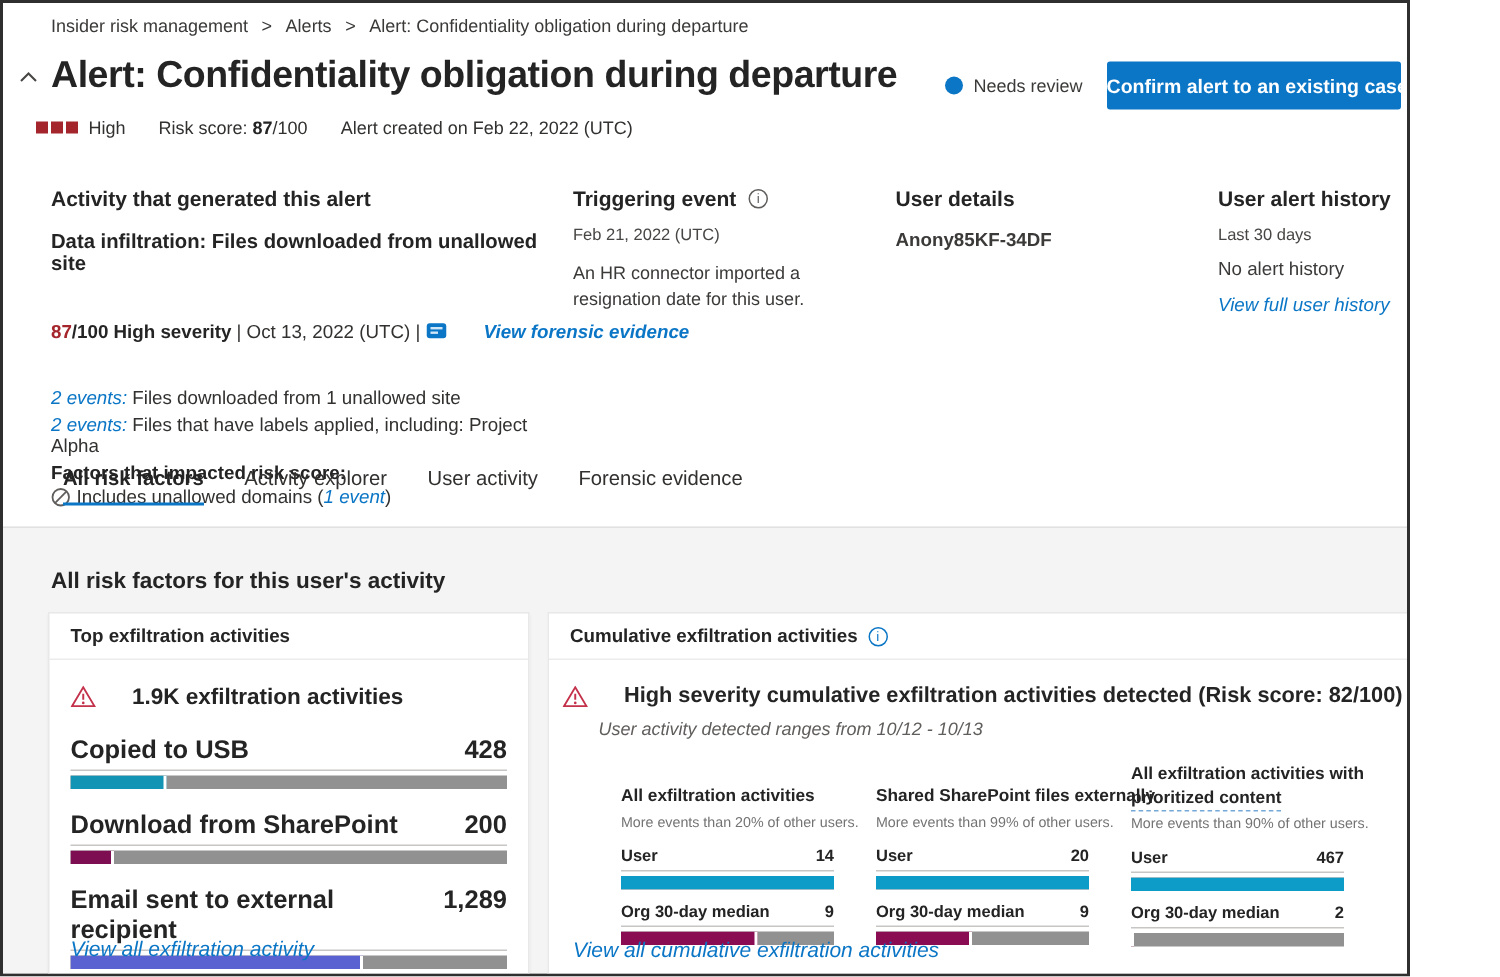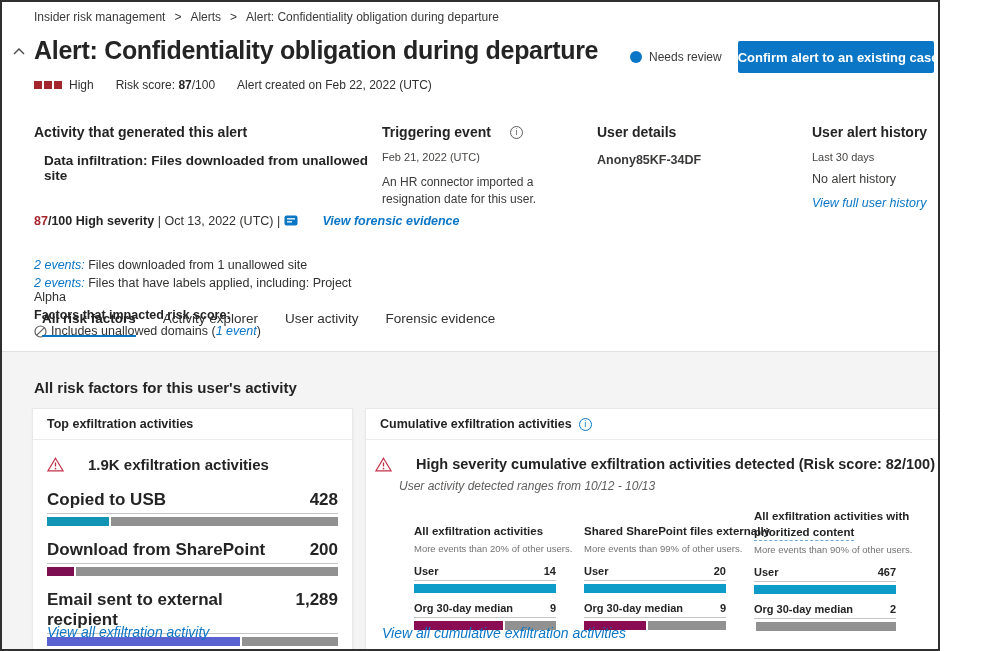--- a/index.html
+++ b/index.html
@@ -20,41 +20,41 @@
   .collapse { position:absolute; left:9px; top:42px; width:16px; height:16px; color:#484644; cursor:pointer; }
   .page-title { position:absolute; left:32px; top:34px; font-size:25px; font-weight:700; color:#242424; letter-spacing:-0.3px; }
   .actions { position:absolute; left:628px; top:39px; display:flex; align-items:center; height:32px; }
   .review-dot { width:12px; height:12px; border-radius:50%; background:#0b76c6; margin-right:7px; }
   .review-lbl { font-size:12px; color:#3b3a39; margin-right:16px; white-space:nowrap; }
   .btn { height:32px; border:none; font-family:inherit; font-size:13px; font-weight:600; cursor:pointer; border-radius:2px; white-space:nowrap; }
   .btn-primary { background:#0b76c6; color:#fff; width:196px; margin-right:10px; }
   .btn-default { background:#efeeed; color:#252423; width:118px; }
 
   
-  .meta { position:absolute; left:32px; top:76px; display:flex; align-items:center; font-size:12px; color:#323130; }
+  .meta { position:absolute; left:22px; top:76px; display:flex; align-items:center; font-size:12px; color:#323130; }
   .sev-squares { display:flex; gap:2px; margin-right:7px; }
   .sev-squares i { width:8px; height:8px; background:#a4262c; display:block; }
   .meta .gap { width:22px; }
 
   
   .info-row { position:absolute; left:32px; top:122px; display:flex; }
   .col-h { font-size:14px; font-weight:700; color:#242424; }
   .icol1 { width:348px; }
   .icol2 { width:215px; }
   .icol3 { width:215px; }
   .icol4 { width:185px; }
-  .alert-name { font-size:13.5px; font-weight:700; margin-top:13px; color:#242424;margin-left:10px; }
+  .alert-name { font-size:13.5px; font-weight:700; margin-top:13px; color:#242424; }
   .score-line { font-size:12.5px; margin-top:4px; display:flex; align-items:center; flex-wrap:nowrap; white-space:pre; }
   .score-red { color:#a4262c; font-weight:700; }
   .score-bold { font-weight:700; color:#242424; }
   .evt-line { font-size:12.5px; margin-top:4px; }
   .factors-h { font-size:12.5px; font-weight:700; margin-top:4px; color:#242424; }
   .factor-line { font-size:12.5px; margin-top:2px; display:flex; align-items:center; gap:4px; }
   .view-all { display:inline-block; margin-top:18px; font-size:13px; }
-  .h-with-icon { display:flex; align-items:center; gap:19px; }
+  .h-with-icon { display:flex; align-items:center; gap:8px; }
   .small-date { font-size:11px; color:#484644; margin-top:11px; }
   .desc { font-size:12px; margin-top:11px; line-height:1.45; width:205px; color:#3b3a39; }
   .uname { font-size:12.5px; font-weight:600; margin-top:13px; color:#3b3a39; }
   .hist-status { font-size:12.5px; margin-top:9px; color:#3b3a39; }
   .hist-link { display:inline-block; margin-top:10px; font-size:12.5px; }
 
   .info-ic { width:13px; height:13px; border:1px solid #605e5c; border-radius:50%; font-size:9px; font-weight:400;
              color:#605e5c; display:inline-flex; align-items:center; justify-content:center; font-style:normal; }
   .info-ic.blue { border-color:#0b76c6; color:#0b76c6; }
 

